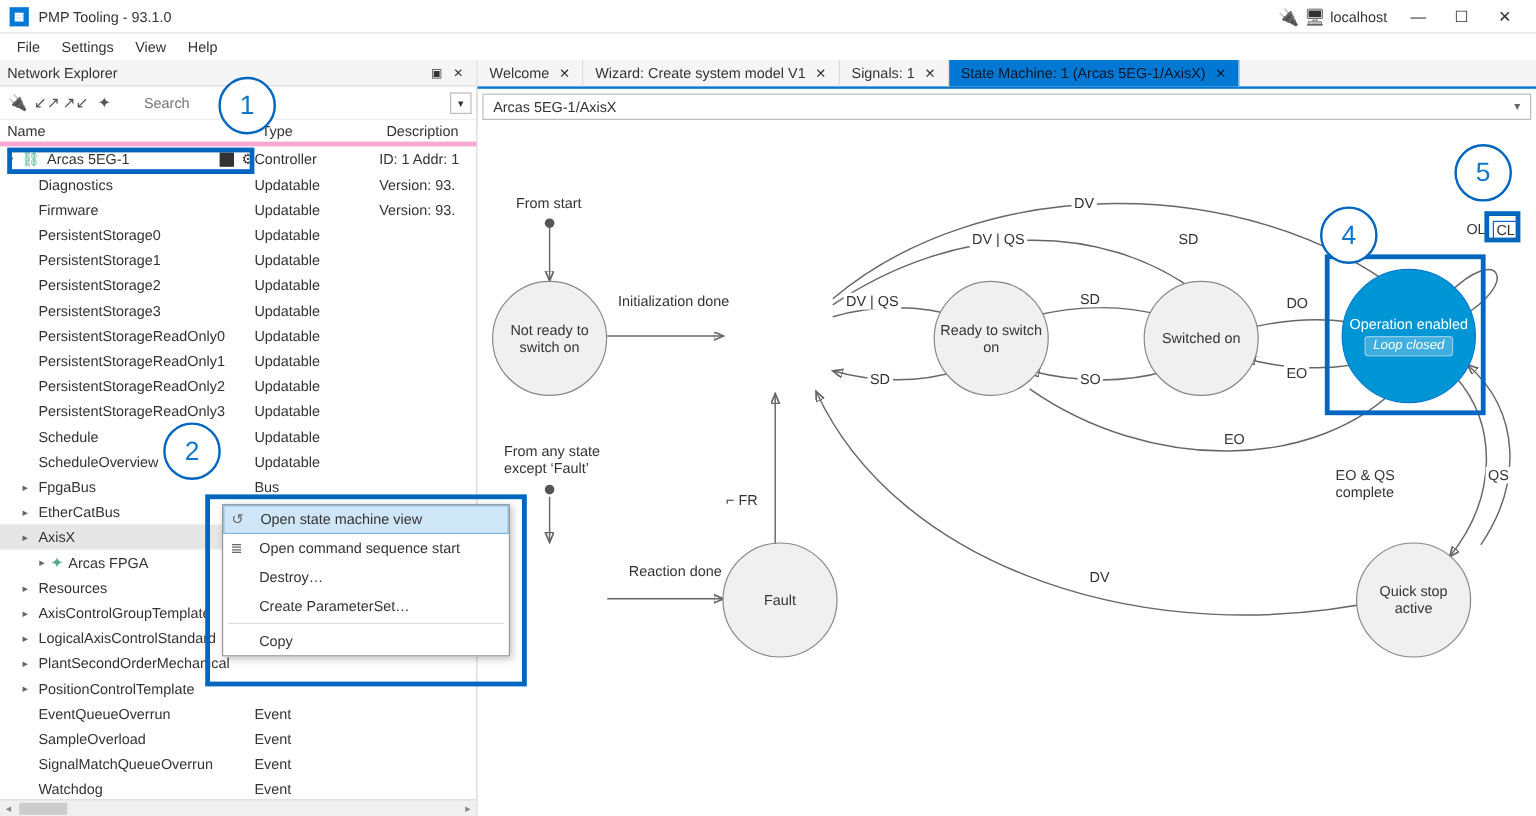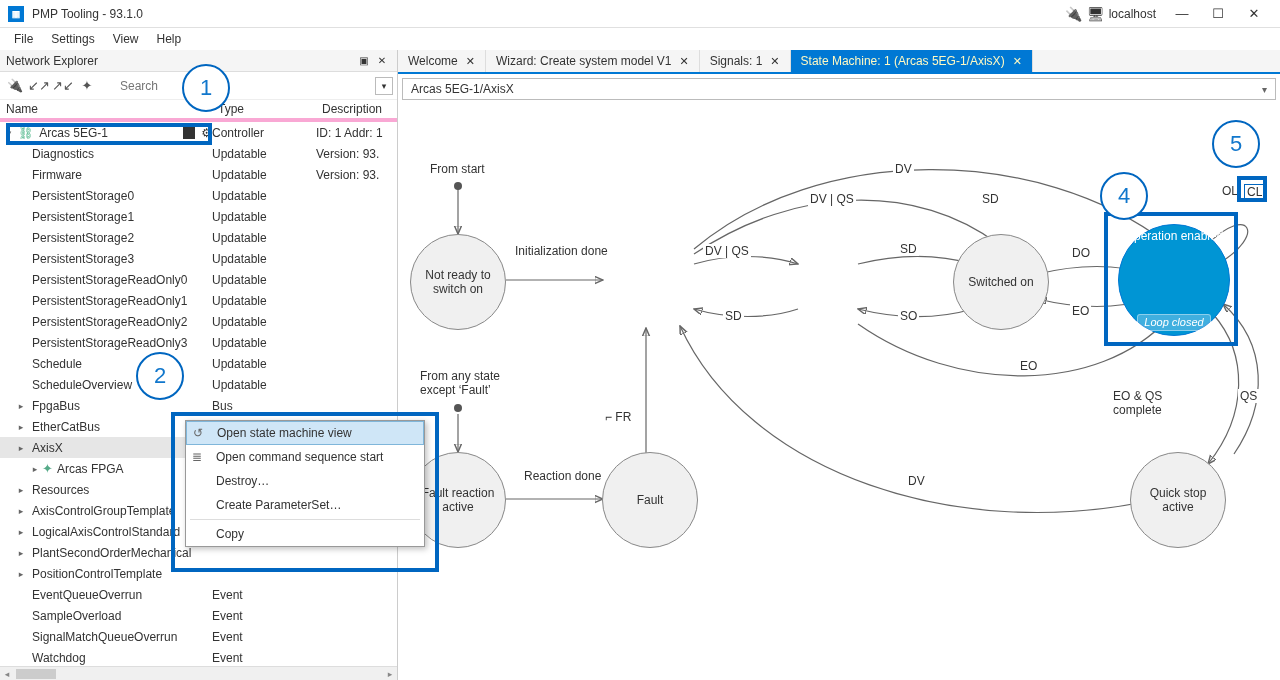--- a/index.html
+++ b/index.html
@@ -53,21 +53,21 @@
 
 .device-row-box { border: 3px solid #0066c0; position: absolute; left: 6px; top: 1px; width: 206px; height: 22px; pointer-events: none; }
 .tree-scrollbar { position: absolute; bottom: 0; left: 0; right: 0; height: 14px; background: #f0f0f0; border-top: 1px solid #ddd; display: flex; align-items: center; }
 .tree-scrollbar .thumb { width: 40px; height: 10px; background: #ccc; margin-left: 2px; }
 .tree-scrollbar .arr { width: 14px; text-align: center; color: #888; font-size: 9px; }
 
 
 .right { flex: 1; display: flex; flex-direction: column; }
 .tabs { height: 24px; display: flex; align-items: stretch; background: #f5f5f5; border-bottom: 2px solid #0078d4; }
 .tab { display: flex; align-items: center; padding: 0 10px; gap: 8px; font-size: 12px; border-right: 1px solid #ddd; }
-.tab.active { background: #0078d4; color: #fef9c3; }
+.tab.active { background: #0078d4; color: #0f172a; }
 .tab .close { font-size: 11px; }
 
 .subhead { height: 22px; display: flex; align-items: center; padding: 0 8px; border: 1px solid #bbb; margin: 4px; font-size: 12px; }
 .subhead .spacer { flex: 1; }
 .subhead .chev { font-size: 10px; color: #666; }
 
 .diagram { flex: 1; position: relative; background: #fff; overflow: hidden; }
 .node { position: absolute; border: 1px solid #888; border-radius: 50%; background: #f0f0f0; display: flex; flex-direction: column; align-items: center; justify-content: center; text-align: center; font-size: 12px; line-height: 1.2; padding: 4px; }
 .node.small { width: 8px; height: 8px; border-radius: 50%; background: #555; border: none; }
 .node.op { background: #0095d4; color: #fff; border: 1px solid #0078d4; }
@@ -443,53 +443,53 @@
 
       <div class="node" style="left:12px; top:130px; width:96px; height:96px;">
           <span>Not ready to switch on</span>
         </div>
       <div class="edge-label" style="left:115px; top:140px;">Initialization done</div>
 
 
       <div class="edge-label" style="left:305px; top:140px;">DV | QS</div>
       <div class="edge-label" style="left:325px; top:205px;">SD</div>
 
+      <div class="node" style="left:380px; top:130px; width:96px; height:96px;">
+          <span>Ready to switch on</span>
+        </div>
 
       <div class="edge-label" style="left:495px; top:58px;">DV</div>
       <div class="edge-label" style="left:410px; top:88px;">DV | QS</div>
       <div class="edge-label" style="left:582px; top:88px;">SD</div>
 
       <div class="edge-label" style="left:500px; top:138px;">SD</div>
       <div class="edge-label" style="left:500px; top:205px;">SO</div>
 
       <div class="node" style="left:555px; top:130px; width:96px; height:96px;justify-content:center;">
           <span>Switched on</span>
         </div>
 
       <div class="edge-label" style="left:672px; top:142px;">DO</div>
       <div class="edge-label" style="left:672px; top:200px;">EO</div>
       <div class="edge-label" style="left:620px; top:255px;">EO</div>
 
-      <div class="node op" style="left:720px; top:120px; width:112px; height:112px;justify-content:space-between;">
+      <div class="node op" style="left:720px; top:120px; width:112px; height:112px;">
         <span>Operation enabled</span>
         <span class="badge">Loop closed</span>
       </div>
 
       <div class="edge-label" style="left:822px; top:80px;">OL</div>
       <div class="edge-label" style="left:846px; top:80px; border:1px solid #0066c0;">CL</div>
 
       <div class="edge-label" style="left:713px; top:285px; width:80px;">EO &amp; QS complete</div>
       <div class="edge-label" style="left:840px; top:285px;">QS</div>
 
       <div class="edge-label" style="left:20px; top:265px; width:110px;">From any state except ‘Fault’</div>
       <div class="node small" style="left:56px; top:300px;"></div>
 
-      <div class="node" style="left:12px; top:348px; width:96px; height:96px;">
-          <span>Fault reaction active</span>
-        </div>
       <div class="edge-label" style="left:124px; top:365px;">Reaction done</div>
       <div class="node" style="left:204px; top:348px; width:96px; height:96px;">
           <span>Fault</span>
         </div>
       <div class="edge-label" style="left:205px; top:306px;">⌐ <span>FR</span></div>
 
       <div class="node" style="left:732px; top:348px; width:96px; height:96px;">
           <span>Quick stop active</span>
         </div>
       <div class="edge-label" style="left:508px; top:370px;">DV</div>

